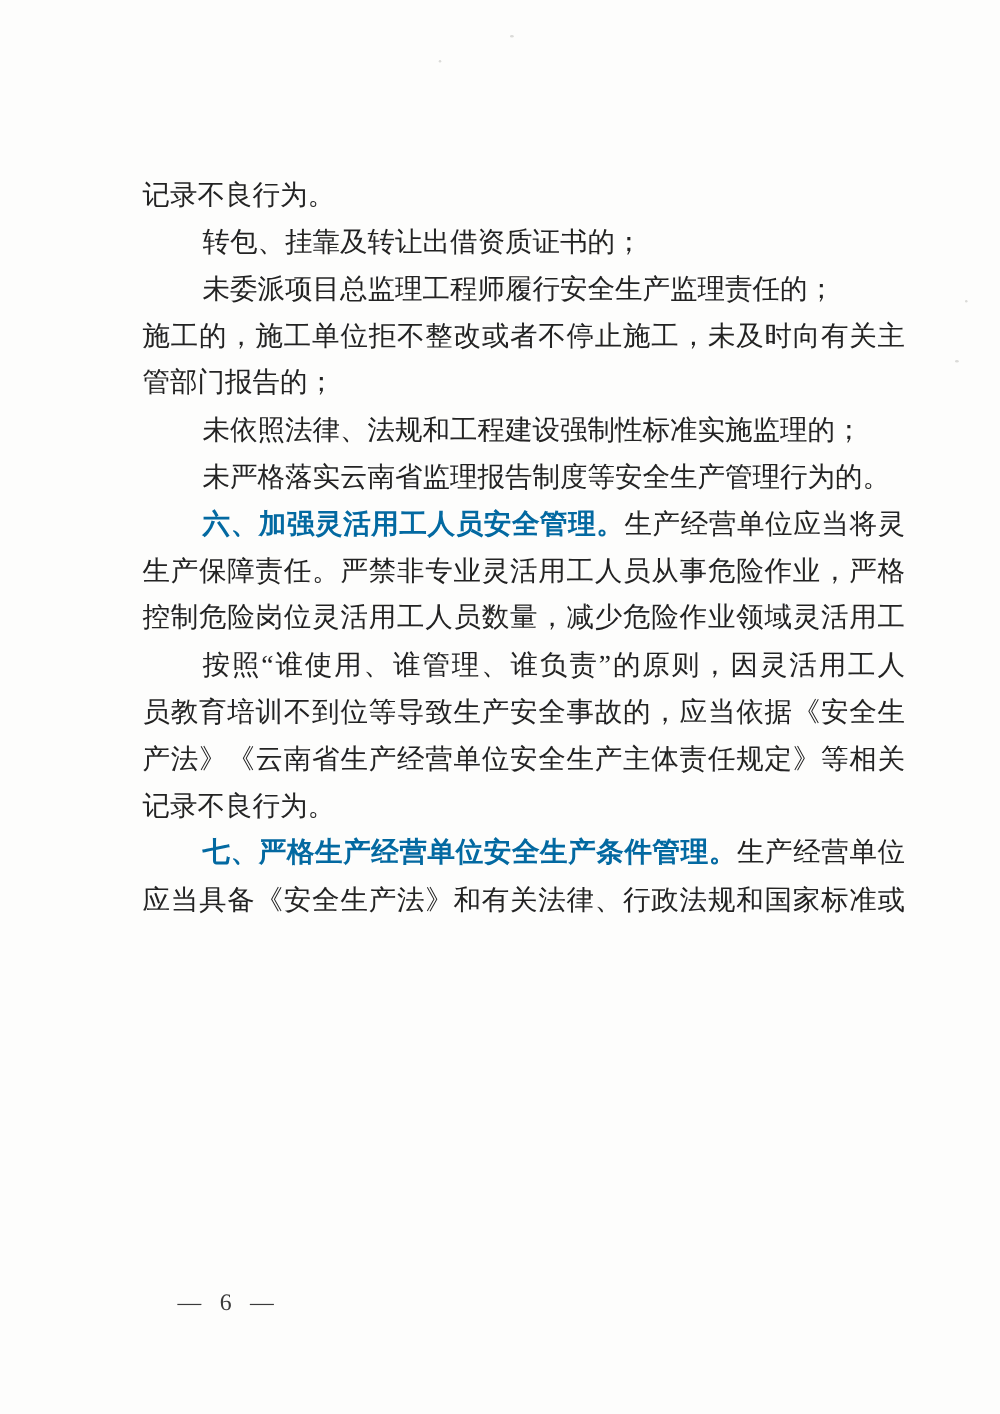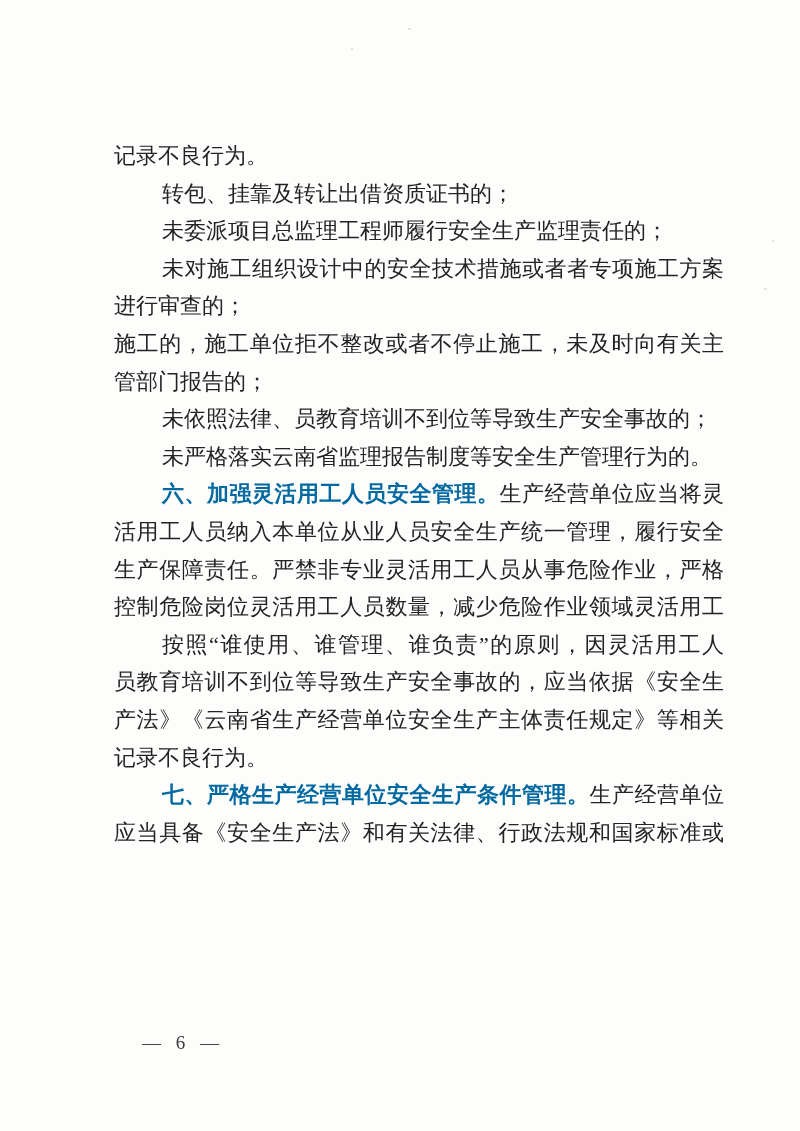--- a/index.html
+++ b/index.html
@@ -87,36 +87,31 @@
       <div class="paragraph">
         <div class="line"><span class="run">记录不良行为。</span></div>
       </div>
       <div class="paragraph">
         <div class="line indent"><span class="run">转包、挂靠及转让出借资质证书的；</span></div>
       </div>
       <div class="paragraph">
         <div class="line indent"><span class="run">未委派项目总监理工程师履行安全生产监理责任的；</span></div>
       </div>
       <div class="paragraph">
-        <div class="line indent just"><span class="run">未对施工组织设计中的安全技术措施或者者专项施工方案</span></div>
-        <div class="line"><span class="run">进行审查的；</span></div>
-      </div>
-      <div class="paragraph">
         <div class="line just"><span class="run">施工的，施工单位拒不整改或者不停止施工，未及时向有关主</span></div>
         <div class="line"><span class="run">管部门报告的；</span></div>
       </div>
       <div class="paragraph">
-        <div class="line indent"><span class="run">未依照法律、员教育培训不到位等导致生产安全事故的；</span></div>
+        <div class="line indent"><span class="run">未依照法律、法规和工程建设强制性标准实施监理的；</span></div>
       </div>
       <div class="paragraph">
         <div class="line indent"><span class="run">未严格落实云南省监理报告制度等安全生产管理行为的。</span></div>
       </div>
       <div class="paragraph">
         <div class="line indent just"><span class="run bold">六、加强灵活用工人员安全管理。</span><span class="run">生产经营单位应当将灵</span></div>
-        <div class="line just"><span class="run">活用工人员纳入本单位从业人员安全生产统一管理，履行安全</span></div>
         <div class="line just"><span class="run">生产保障责任。严禁非专业灵活用工人员从事危险作业，严格</span></div>
         <div class="line just"><span class="run">控制危险岗位灵活用工人员数量，减少危险作业领域灵活用工</span></div>
       </div>
       <div class="paragraph">
         <div class="line indent just"><span class="run">按照“谁使用、谁管理、谁负责”的原则，因灵活用工人</span></div>
         <div class="line just"><span class="run">员教育培训不到位等导致生产安全事故的，应当依据《安全生</span></div>
         <div class="line just"><span class="run">产法》《云南省生产经营单位安全生产主体责任规定》等相关</span></div>
         <div class="line"><span class="run">记录不良行为。</span></div>
       </div>
       <div class="paragraph">

